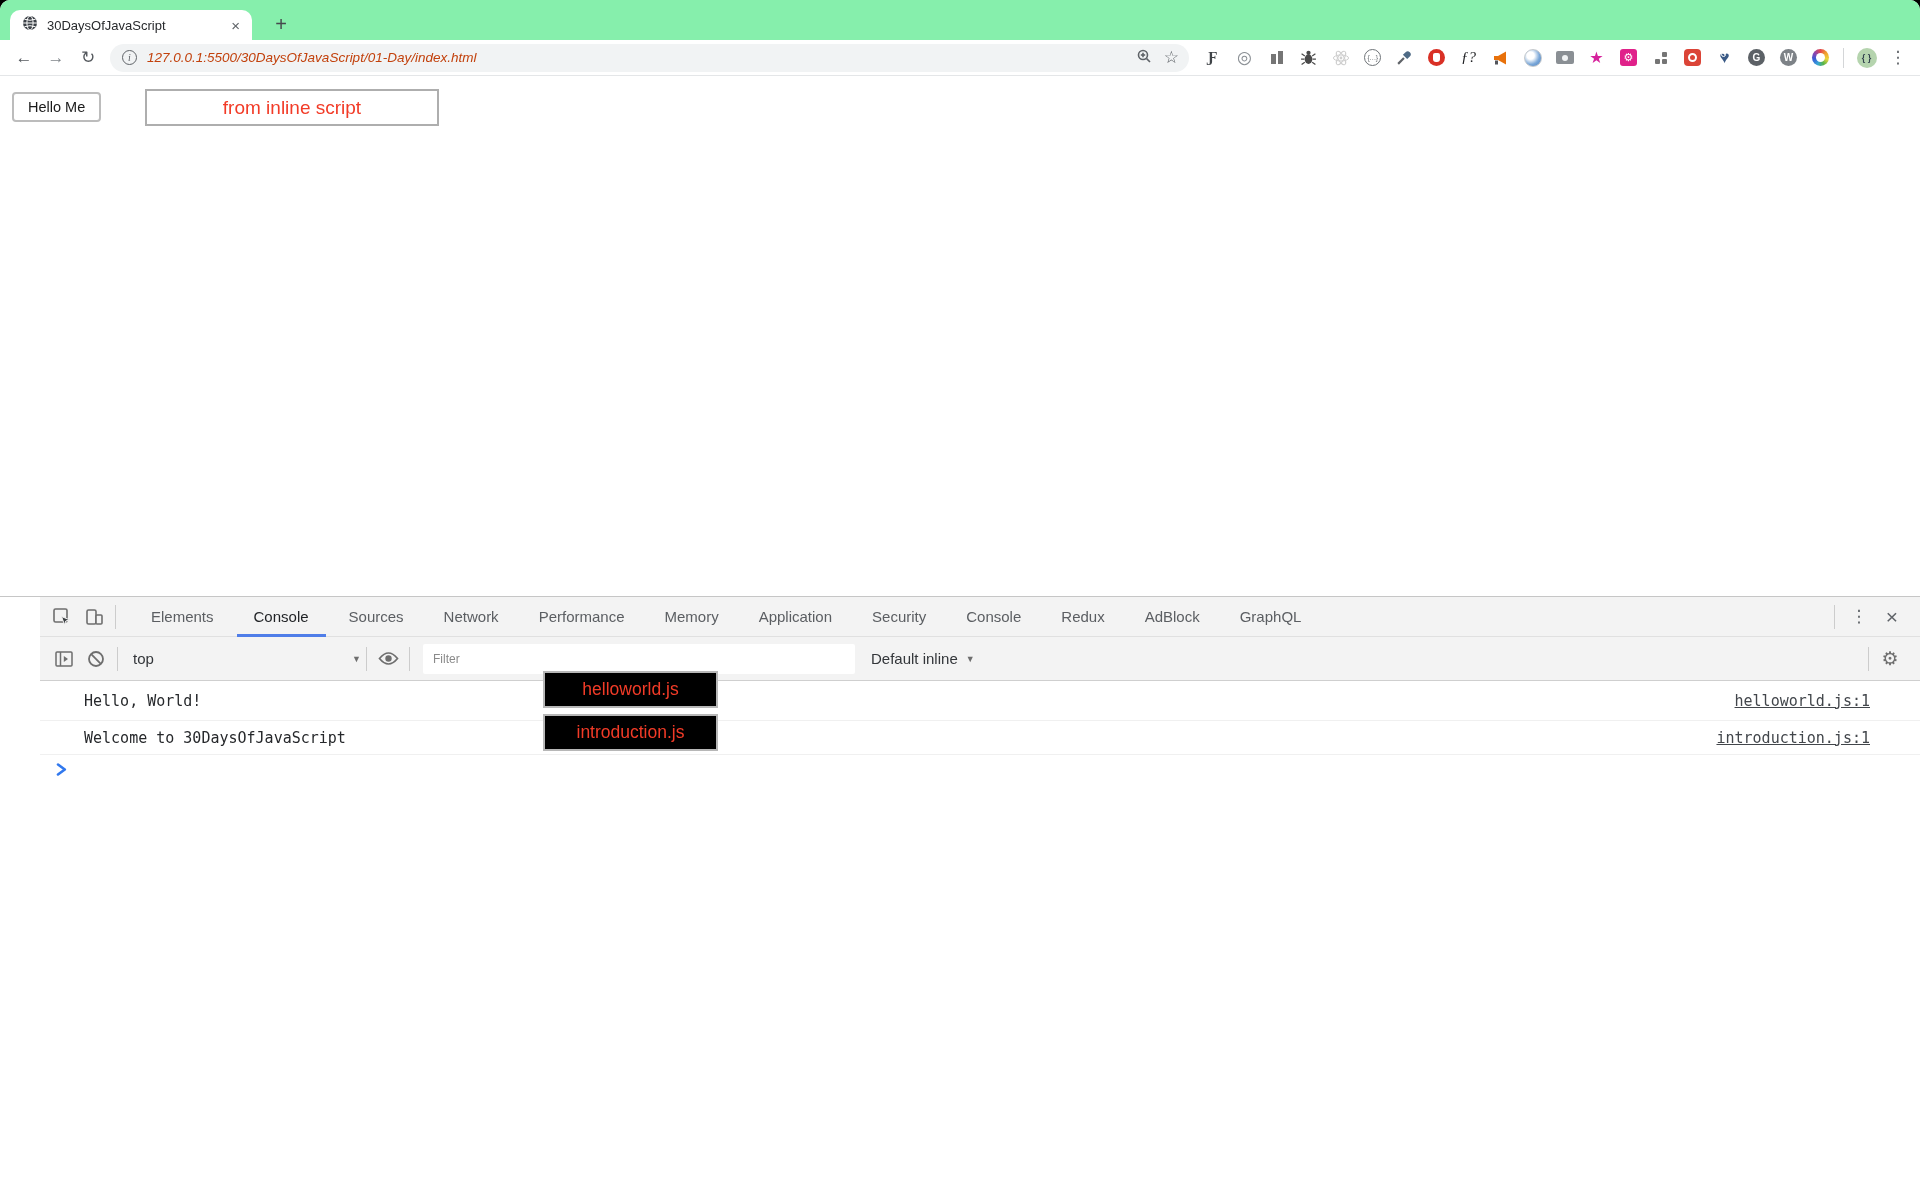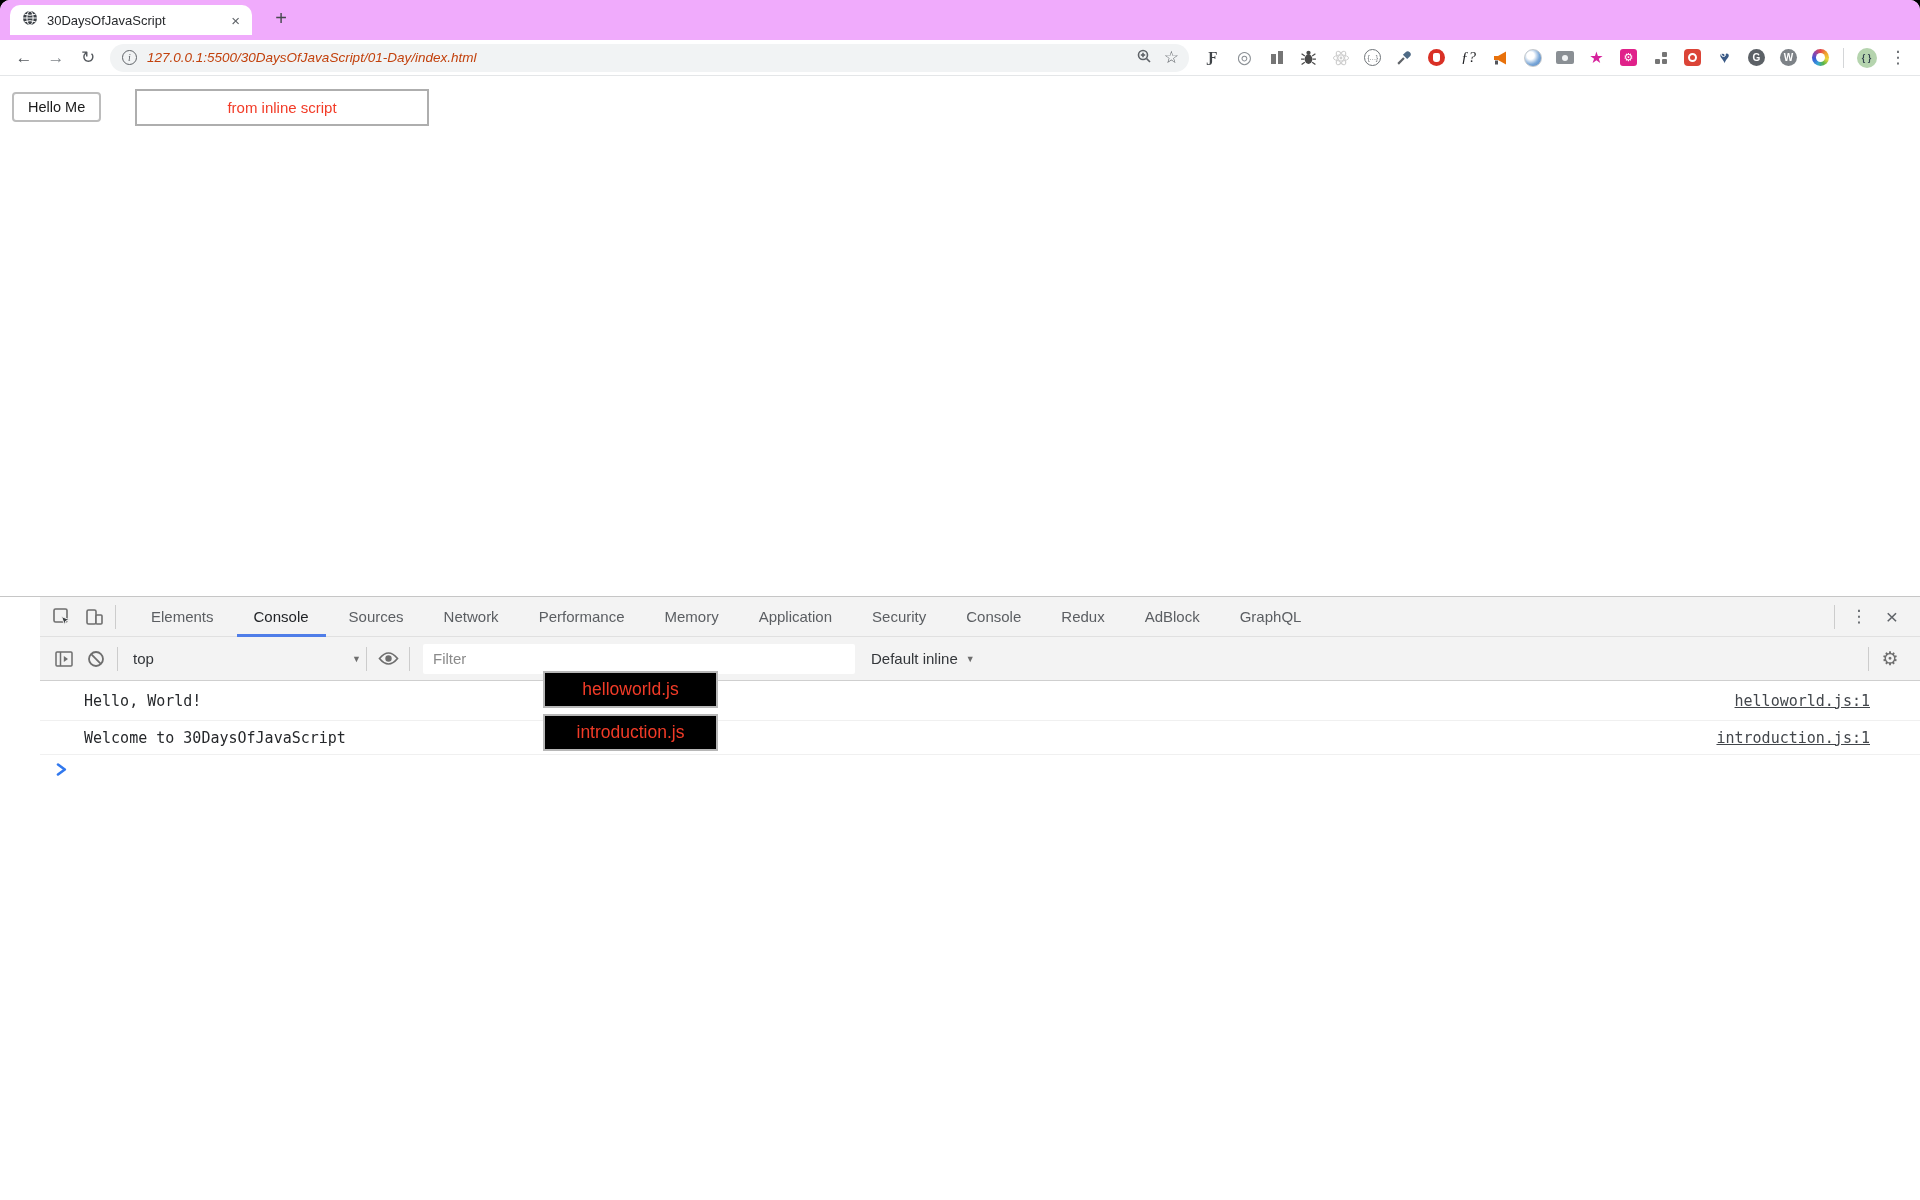--- a/index.html
+++ b/index.html
@@ -1,21 +1,21 @@
 <!DOCTYPE html>
 <html><head>
 <meta charset="utf-8">
 <style>
   * { box-sizing: border-box; margin: 0; padding: 0; }
   html,body { width:1920px; height:1200px; background:#000; }
   body { font-family:"Liberation Sans", sans-serif; }
   .window { width:1920px; height:1200px; border-radius:10px 10px 0 0; overflow:hidden; background:#fff; }
 
   
-  .tabstrip { height:40px; background:#f0abfc; display:flex; align-items:center; padding-left:10px; }
+  .tabstrip { height:40px; background:#86efac; display:flex; align-items:flex-end; padding-left:10px; }
   .tab { width:242px; height:30px; background:#fff; border-radius:10px 10px 0 0; display:flex; align-items:center; gap:9px; padding:0 10px 0 12px; }
   .tab-title { font-size:13px; color:#27292c; flex:1; white-space:nowrap; overflow:hidden; }
   .tab-close { font-size:15px; color:#5f6368; cursor:pointer; padding:0 2px; }
   .newtab { font-size:20px; color:#46494d; margin:0 0 3px 16px; width:26px; height:26px; display:flex; align-items:center; justify-content:center; }
 
   
   .toolbar { height:36px; background:#fff; display:flex; align-items:center; padding:0 10px 0 8px; border-bottom:1px solid #e4e6e8; }
   .navbtn { width:26px; height:26px; display:flex; align-items:center; justify-content:center; font-size:17px; color:#55595e; margin:0 3px; }
   .navbtn.fwd { color:#80868b; }
   .omnibox { flex:1; height:28px; background:#f1f3f4; border-radius:14px; display:flex; align-items:center; padding:0 10px 0 12px; margin:0 8px 0 6px; min-width:0; }
@@ -48,41 +48,41 @@
   .w-circle { width:17px; height:17px; background:#7d8287; border-radius:50%; color:#fff; font-size:10px; font-weight:bold; display:flex; align-items:center; justify-content:center; }
   .color-wheel { width:17px; height:17px; border-radius:50%; background:conic-gradient(#e5484d,#f0a12e,#ecd53c,#58b647,#36a3d9,#3a5bd5,#8e44ad,#e5484d); position:relative; }
   .color-wheel i { position:absolute; inset:4px; background:#fff; border-radius:50%; }
   .green-braces { width:20px; height:20px; background:#b5d4ae; border-radius:50%; color:#33434e; font-size:9px; font-weight:bold; display:flex; align-items:center; justify-content:center; }
   .ext-sep { width:1px; height:20px; background:#d4d6d8; margin:0 2px; }
   .chrome-menu { font-size:17px; color:#5f6368; margin-left:8px; width:24px; text-align:center; }
 
   
   .viewport { position:relative; height:520px; background:#fff; }
   .clickme-btn { position:absolute; left:12px; top:16px; height:30px; padding:0 14px; background:#fff; border:2px solid #bcbcbc; border-radius:4px; font-size:14.5px; color:#1a1a1a; }
-  .inline-box { position:absolute; left:135px; top:13px; width:294px; height:37px; border:2px solid #aeaeae; display:flex; align-items:center; justify-content:center; font-size:15px; }
+  .inline-box { position:absolute; left:145px; top:13px; width:294px; height:37px; border:2px solid #aeaeae; display:flex; align-items:center; justify-content:center; font-size:19px; }
 
   
   .devtools { position:relative; height:604px; border-top:1px solid #c6c6c6; background:#fff;padding-left:40px; }
   .dt-tabbar { height:40px; background:#f3f3f3; border-bottom:1px solid #e0e0e0; display:flex; align-items:center; padding:0 14px 0 6px; }
   .dt-iconbtn { width:32px; height:32px; display:flex; align-items:center; justify-content:center; }
   .dt-sep { width:1px; height:24px; background:#cccccc; margin:0 5px; }
   .dt-tabs { display:flex; align-items:stretch; height:40px; margin-left:10px; }
   .dt-tab { padding:0 20px; display:flex; align-items:center; font-size:15px; color:#5b5e62; position:relative; white-space:nowrap; }
   .dt-tab.active { color:#1f2124; }
   .dt-tab.active::after { content:""; position:absolute; left:3px; right:3px; bottom:0; height:3px; background:#4f7de8; }
   .dt-tabbar-right { margin-left:auto; display:flex; align-items:center; gap:6px; }
   .dt-kebab { font-size:17px; color:#5f6368; width:26px; text-align:center; }
   .dt-close { font-size:21px; color:#5f6368; width:28px; text-align:center; line-height:20px; }
 
   .dt-toolbar { height:44px; background:#f3f3f3; border-bottom:1px solid #cfcfcf; display:flex; align-items:center; padding:0 14px 0 8px; }
   .ctx-select { width:238px; height:30px; display:flex; align-items:center; font-size:15px; color:#33363a; padding-left:10px; }
   .ctx-select .arrow, .levels .arrow { font-size:9px; color:#6e6e6e; margin-left:auto; }
   .levels { display:flex; align-items:center; font-size:15px; color:#33363a; margin-left:16px; gap:8px; }
   .levels .arrow { margin-left:0; }
-  .filter-input { width:432px; height:30px; background:#fff; border:none; outline:none; font-size:15px; color:#202124; padding:0 10px; margin-left:8px; border-radius:2px; }
+  .filter-input { width:432px; height:30px; background:#fff; border:none; outline:none; font-size:12px; color:#202124; padding:0 10px; margin-left:8px; border-radius:2px; }
   .filter-input::placeholder { color:#8a8a8a; }
   .dt-spacer { flex:1; }
 
   .console { position:relative; }
   .console-row { display:flex; align-items:center; padding:0 50px 0 44px; border-bottom:1px solid #f0f0f0; font-family:"DejaVu Sans Mono",monospace; font-size:15px; color:#26282b; }
   .row-1 { height:40px; }
   .row-2 { height:34px; }
   .console-link { margin-left:auto; font-family:"DejaVu Sans Mono",monospace; font-size:15px; color:#42464b; text-decoration:underline; }
   .annotation { position:absolute; left:503px; width:175px; height:37px; background:#000000; border:2px solid #b7b7b7; display:flex; align-items:center; justify-content:center; font-family:"Liberation Sans",sans-serif; font-size:17.5px; }
   .anno-1 { top:-10px; }

